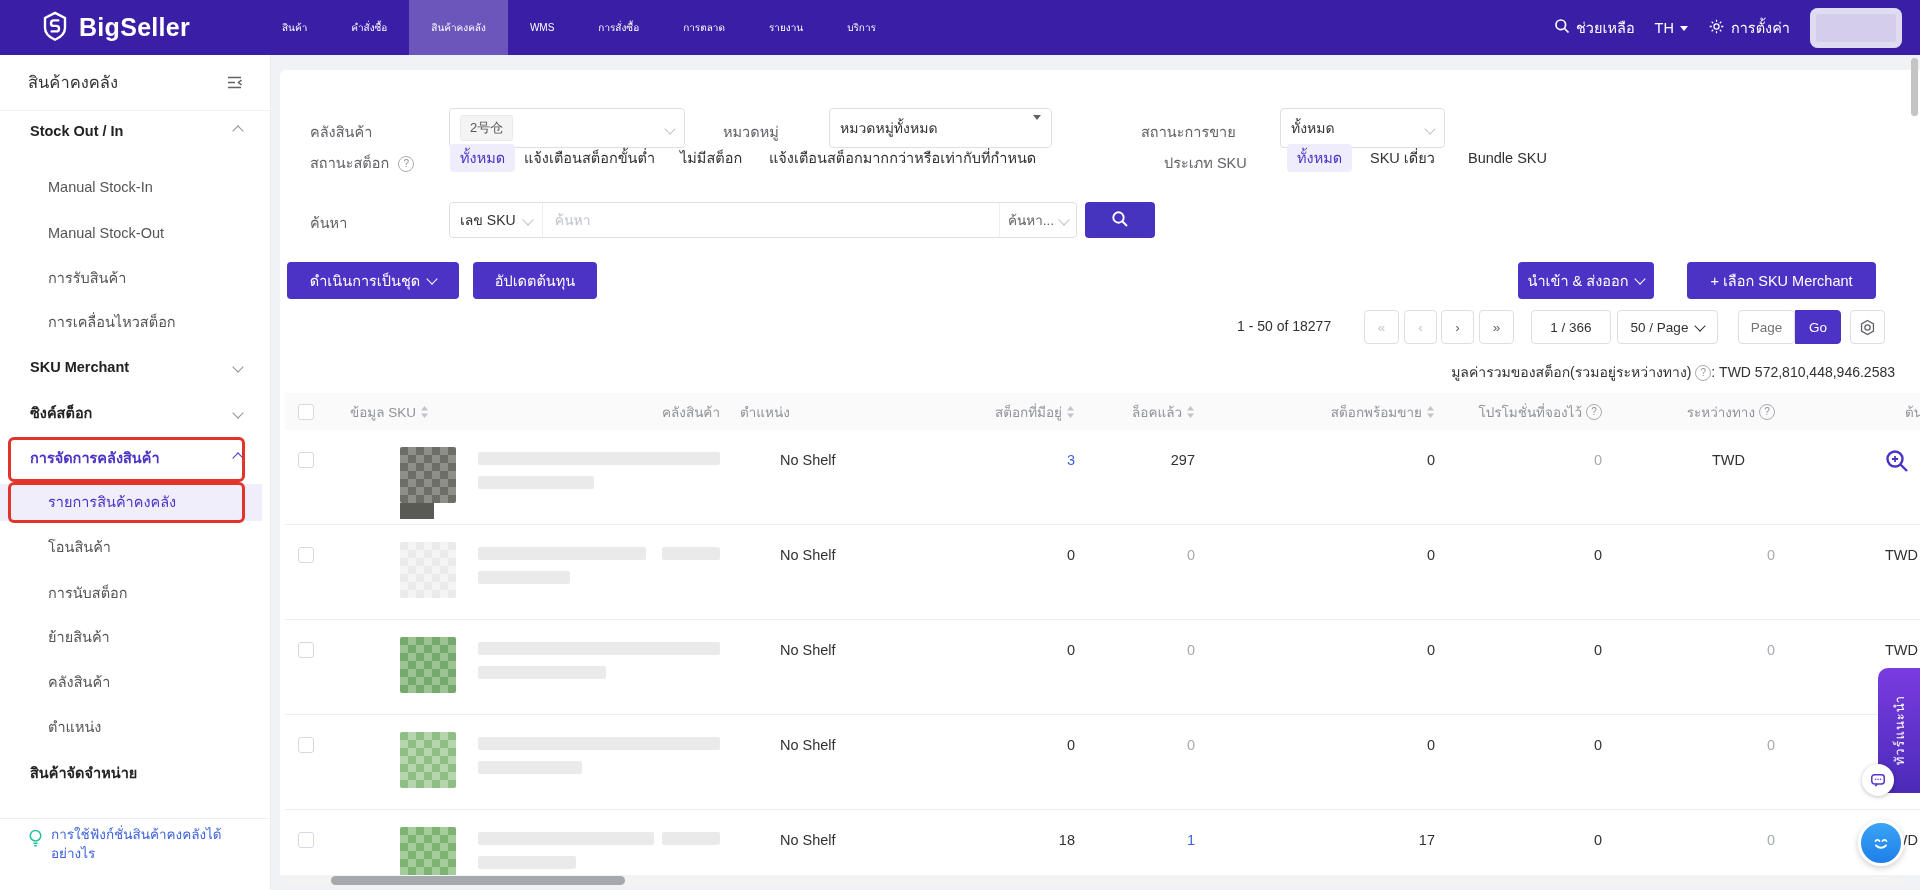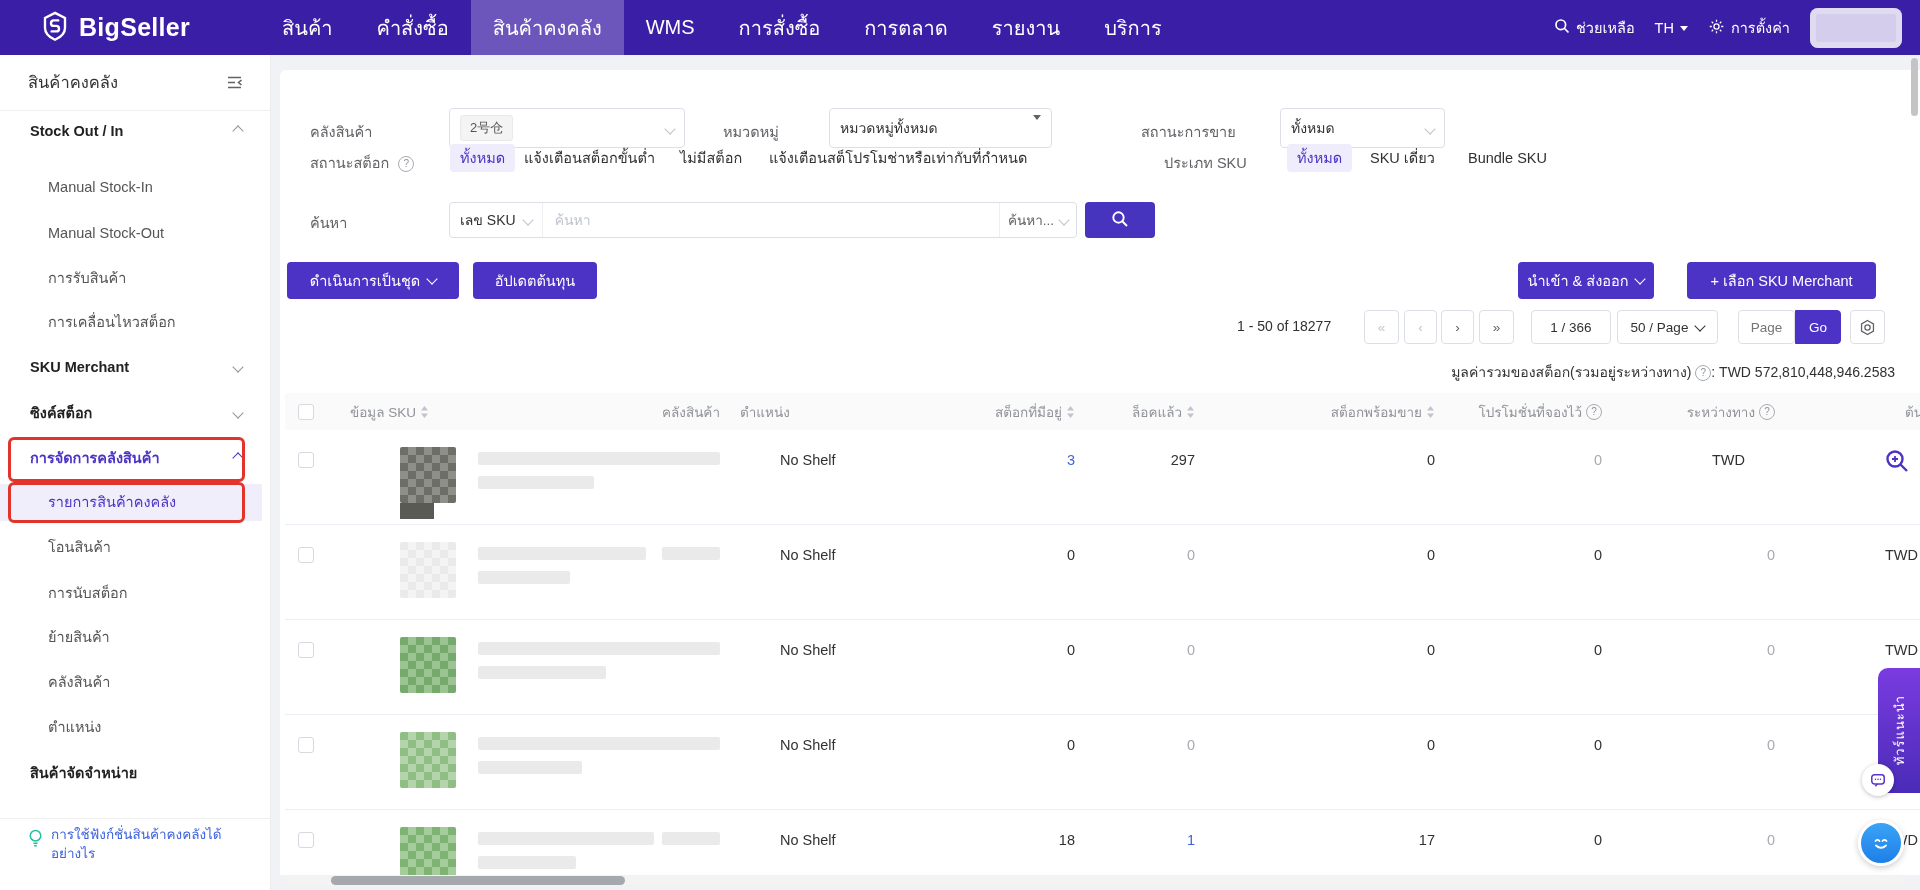--- a/index.html
+++ b/index.html
@@ -4,21 +4,21 @@
 <style>
   html,body{margin:0;padding:0;}
   body{font-family:"Liberation Sans",sans-serif;background:#fff;}
   .page{position:relative;width:1920px;height:890px;overflow:hidden;background:#F0F2F5;}
   .abs{position:absolute;}
   
   .topbar{position:absolute;left:0;top:0;width:1920px;height:55px;background:#3B1EA6;display:flex;align-items:center;color:#fff;z-index:30;}
   .brand{display:flex;align-items:center;gap:9px;margin-left:40px;width:220px;}
   .brand-name{font-size:25px;font-weight:bold;letter-spacing:.3px;}
   .navitems{display:flex;align-items:stretch;height:55px;}
-  .navitem{display:flex;align-items:center;padding:4px 22px;font-size:20px;cursor:pointer;white-space:nowrap;}
+  .navitem{display:flex;align-items:center;padding:4px 22px;font-size:10px;cursor:pointer;white-space:nowrap;}
   .navitem.active{background:rgba(255,255,255,.25);}
   .topright{margin-left:auto;display:flex;align-items:center;gap:20px;margin-right:18px;font-size:14.5px;}
   .topright .grp{display:flex;align-items:center;gap:6px;cursor:pointer;}
   .tri-down{width:0;height:0;border:4px solid transparent;border-top:5px solid #fff;margin-top:5px;}
   .avatar-blur{width:92px;height:40px;border-radius:8px;background:rgba(255,255,255,.78);box-shadow:inset 0 0 0 6px rgba(230,228,245,.6);}
   
   .sidebar{position:absolute;left:0;top:55px;width:270px;height:835px;background:#fff;border-right:1px solid #ECECEC;z-index:20;}
   .side-title{position:absolute;left:28px;top:15px;height:24px;line-height:24px;font-size:16.5px;color:#333;}
   .side-div{position:absolute;left:0;height:1px;background:#EFEFEF;width:270px;}
   .side-item{position:absolute;left:0;width:270px;height:24px;line-height:24px;font-size:14.5px;color:#555;cursor:pointer;white-space:nowrap;}
@@ -230,21 +230,21 @@
         <span class="car"><span class="cv down" style="border-color:#C0C4CC;"></span></span>
       </div>
 
       <div class="flabel" style="left:30px;top:81px;">
         <span>สถานะสต็อก</span>
         <span class="q-icon" style="margin-left:5px;"></span>
       </div>
       <span class="chip" style="left:170px;">ทั้งหมด</span>
       <span class="fopt" style="left:244px;">แจ้งเตือนสต็อกขั้นต่ำ</span>
       <span class="fopt" style="left:400px;">ไม่มีสต็อก</span>
-      <span class="fopt" style="left:489px;">แจ้งเตือนสต็โปรโมช่าหรือเท่ากับที่กำหนด</span>
+      <span class="fopt" style="left:489px;">แจ้งเตือนสต็อกมากกว่าหรือเท่ากับที่กำหนด</span>
       <div class="flabel" style="left:884px;top:81px;">ประเภท SKU</div>
       <span class="chip" style="left:1007px;">ทั้งหมด</span>
       <span class="fopt" style="left:1090px;">SKU เดี่ยว</span>
       <span class="fopt" style="left:1188px;">Bundle SKU</span>
 
       <div class="flabel" style="left:30px;top:141px;">ค้นหา</div>
       <div class="searchgrp">
         <span class="sg-sel">
           <span>เลข SKU</span>
           <span class="cv down" style="border-color:#C0C4CC;"></span>

